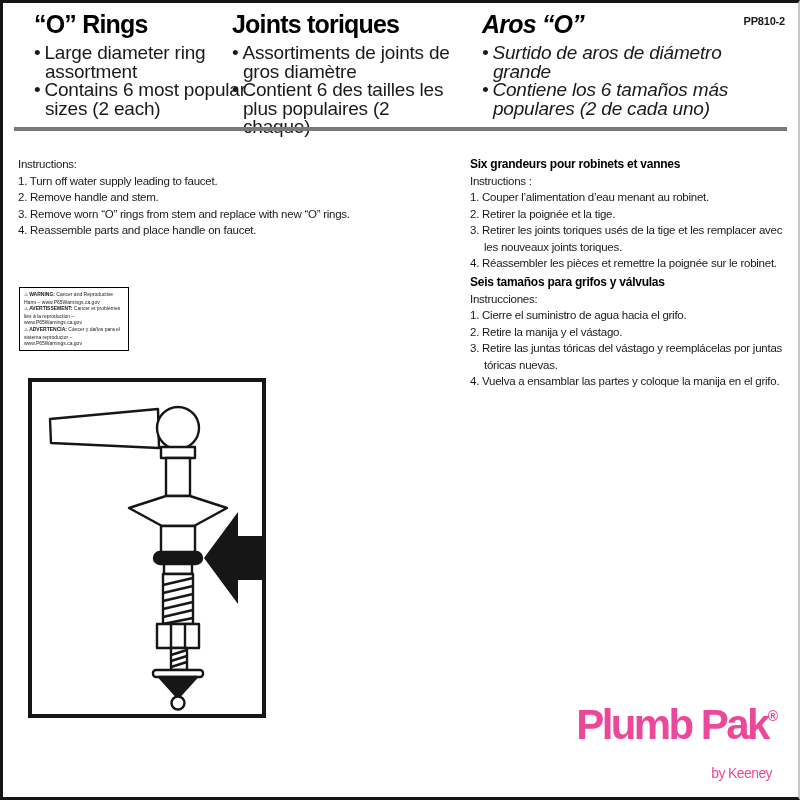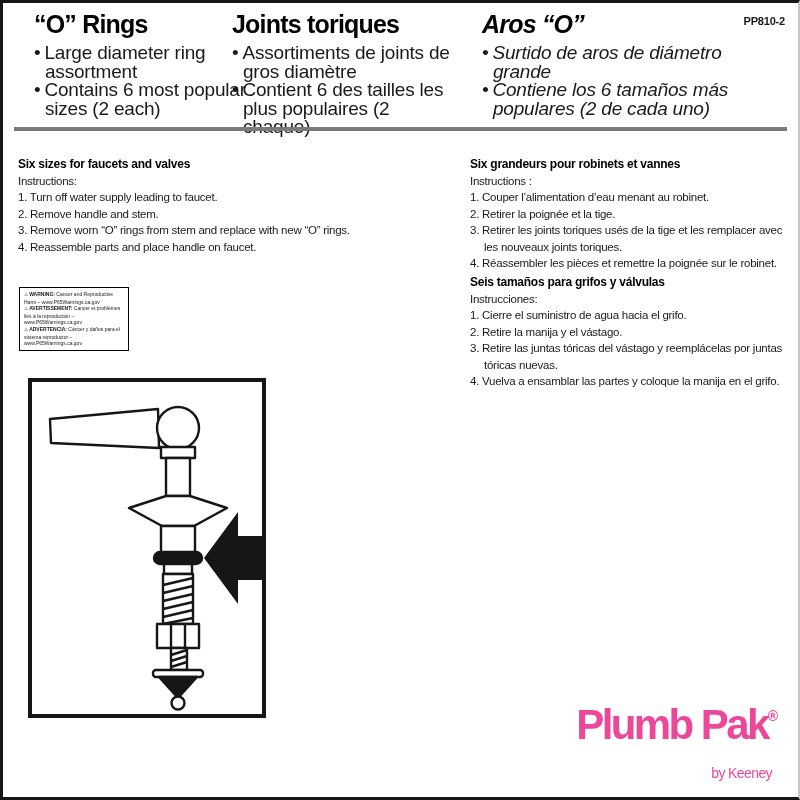--- a/index.html
+++ b/index.html
@@ -80,21 +80,20 @@
     <h1>Aros “O”</h1>
     <div class="b"><span class="dot">•</span><span>Surtido de aros de diámetro grande</span></div>
     <div class="b"><span class="dot">•</span><span>Contiene los 6 tamaños más populares (2 de cada uno)</span></div>
   </div>
 
   <div class="pn">PP810-2</div>
 
   <div class="divider"></div>
 
   <section class="instr" id="instr-en">
-    <h2>Six sizes for faucets and valves</h2>
     <div class="lbl">Instructions:</div>
     <div class="step">1. Turn off water supply leading to faucet.</div>
     <div class="step">2. Remove handle and stem.</div>
     <div class="step">3. Remove worn “O” rings from stem and replace with new “O” rings.</div>
     <div class="step">4. Reassemble parts and place handle on faucet.</div>
   </section>
 
   <section class="instr" id="instr-fr">
     <h2>Six grandeurs pour robinets et vannes</h2>
     <div class="lbl">Instructions :</div>

